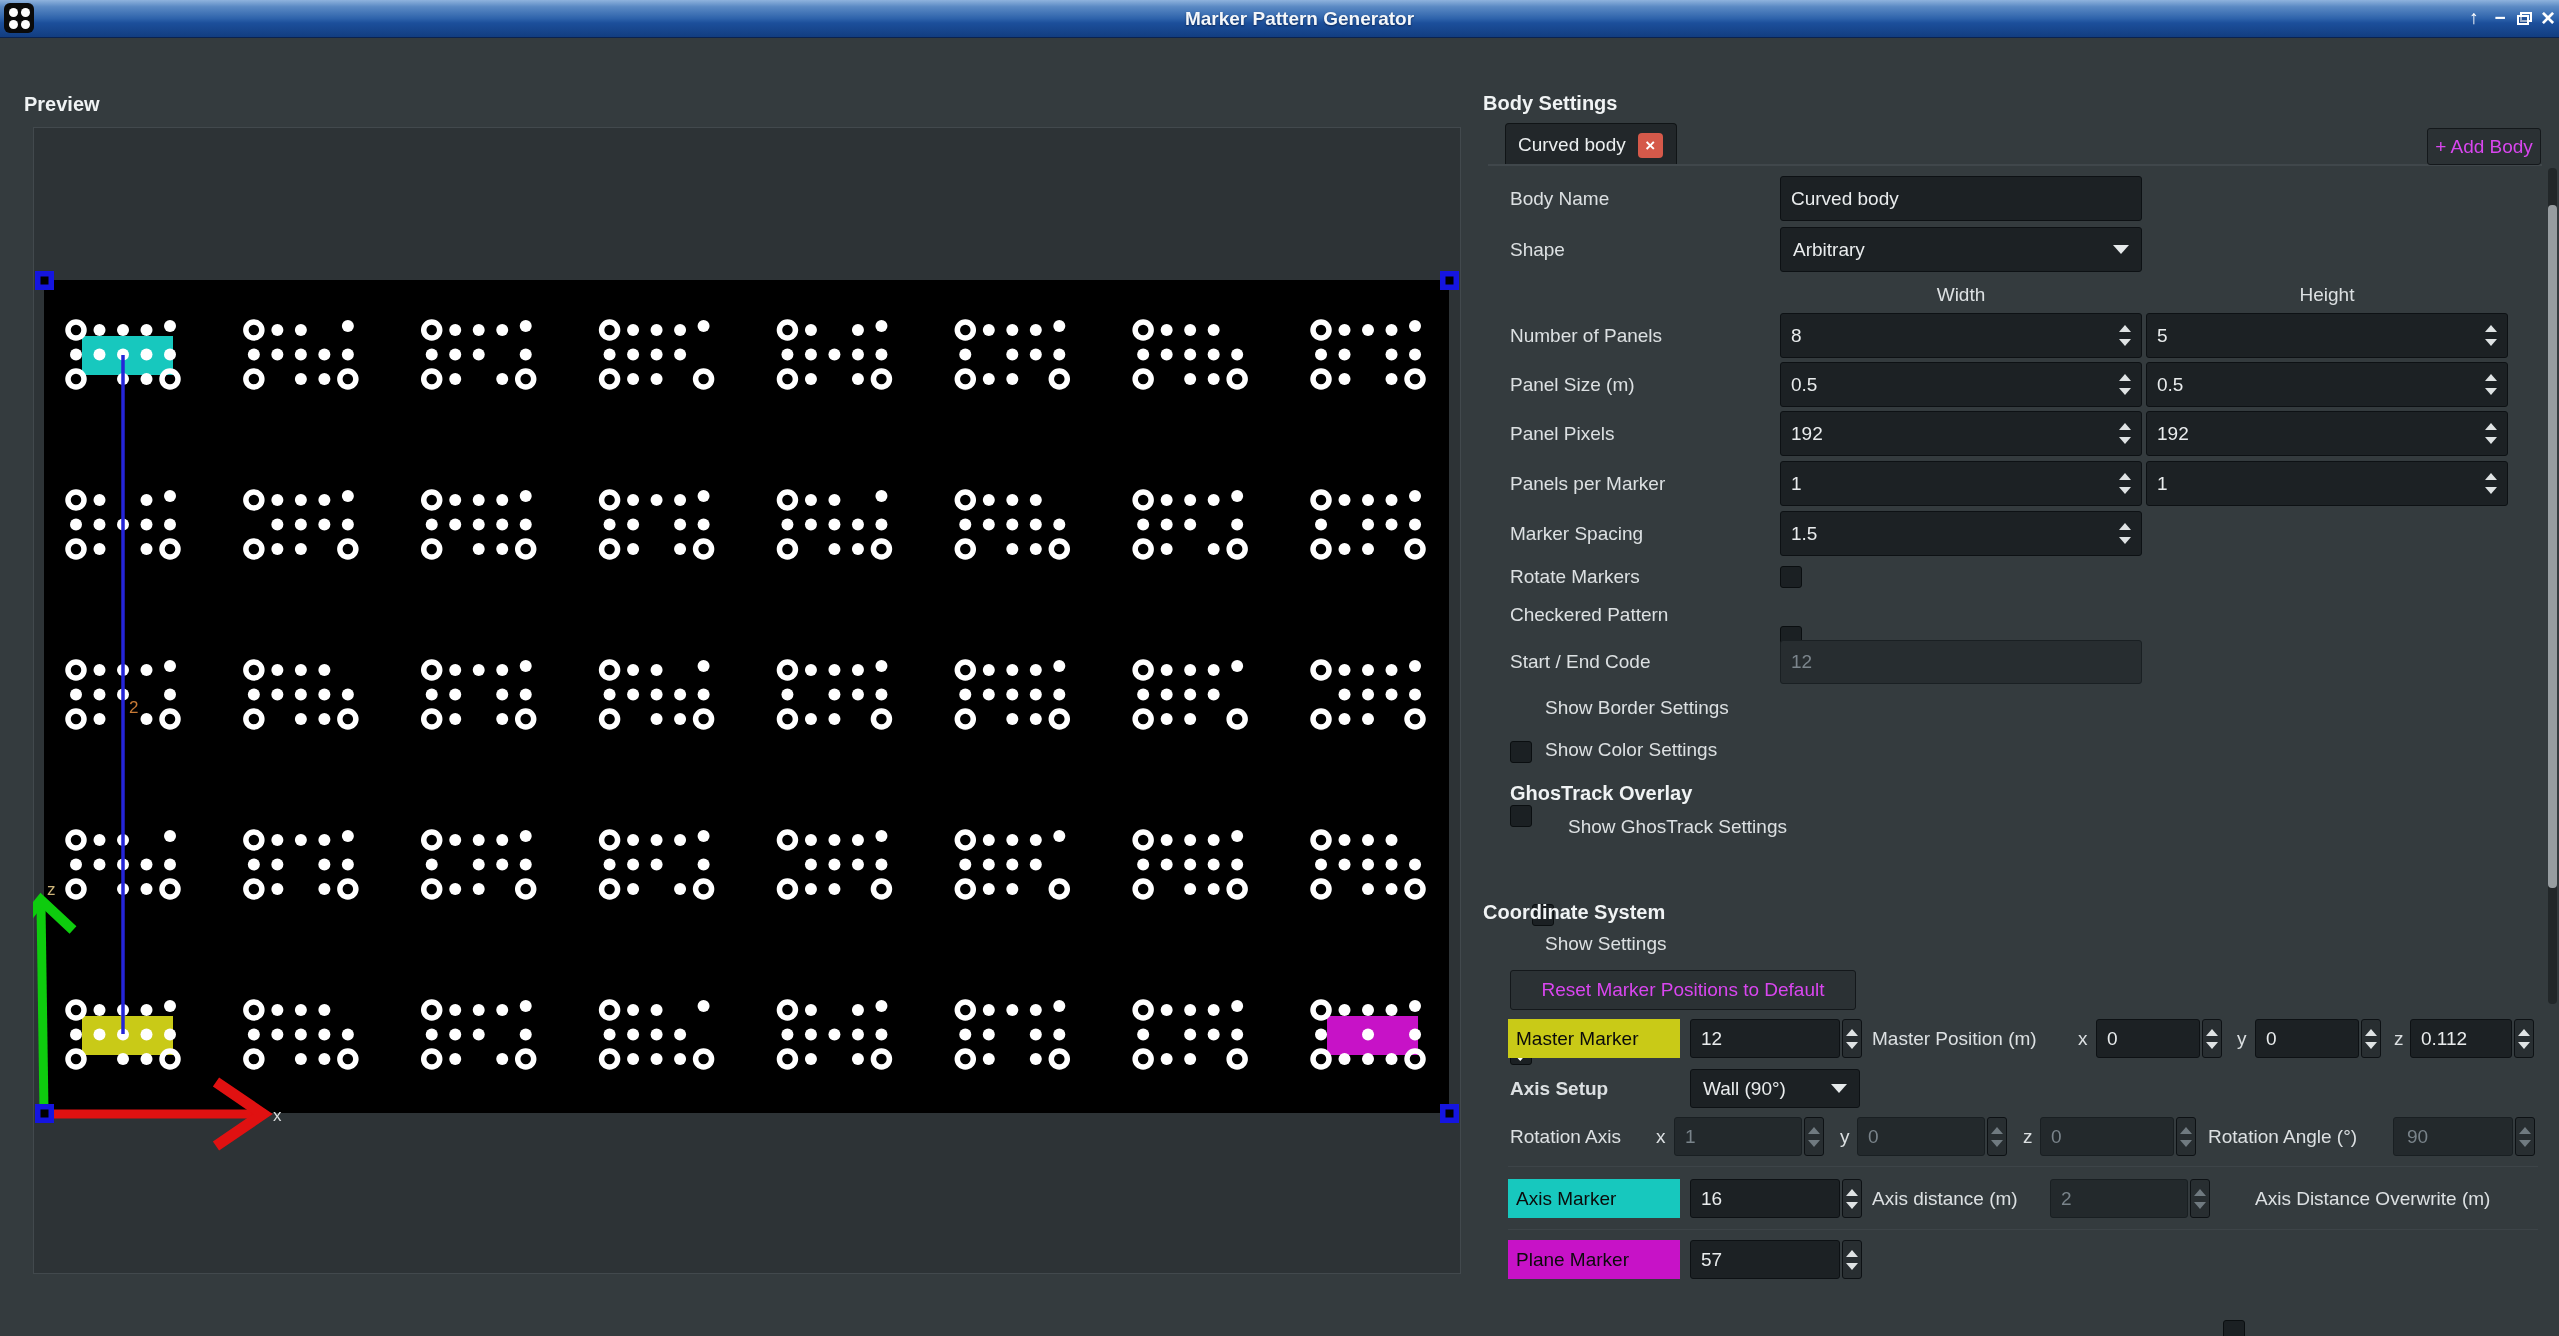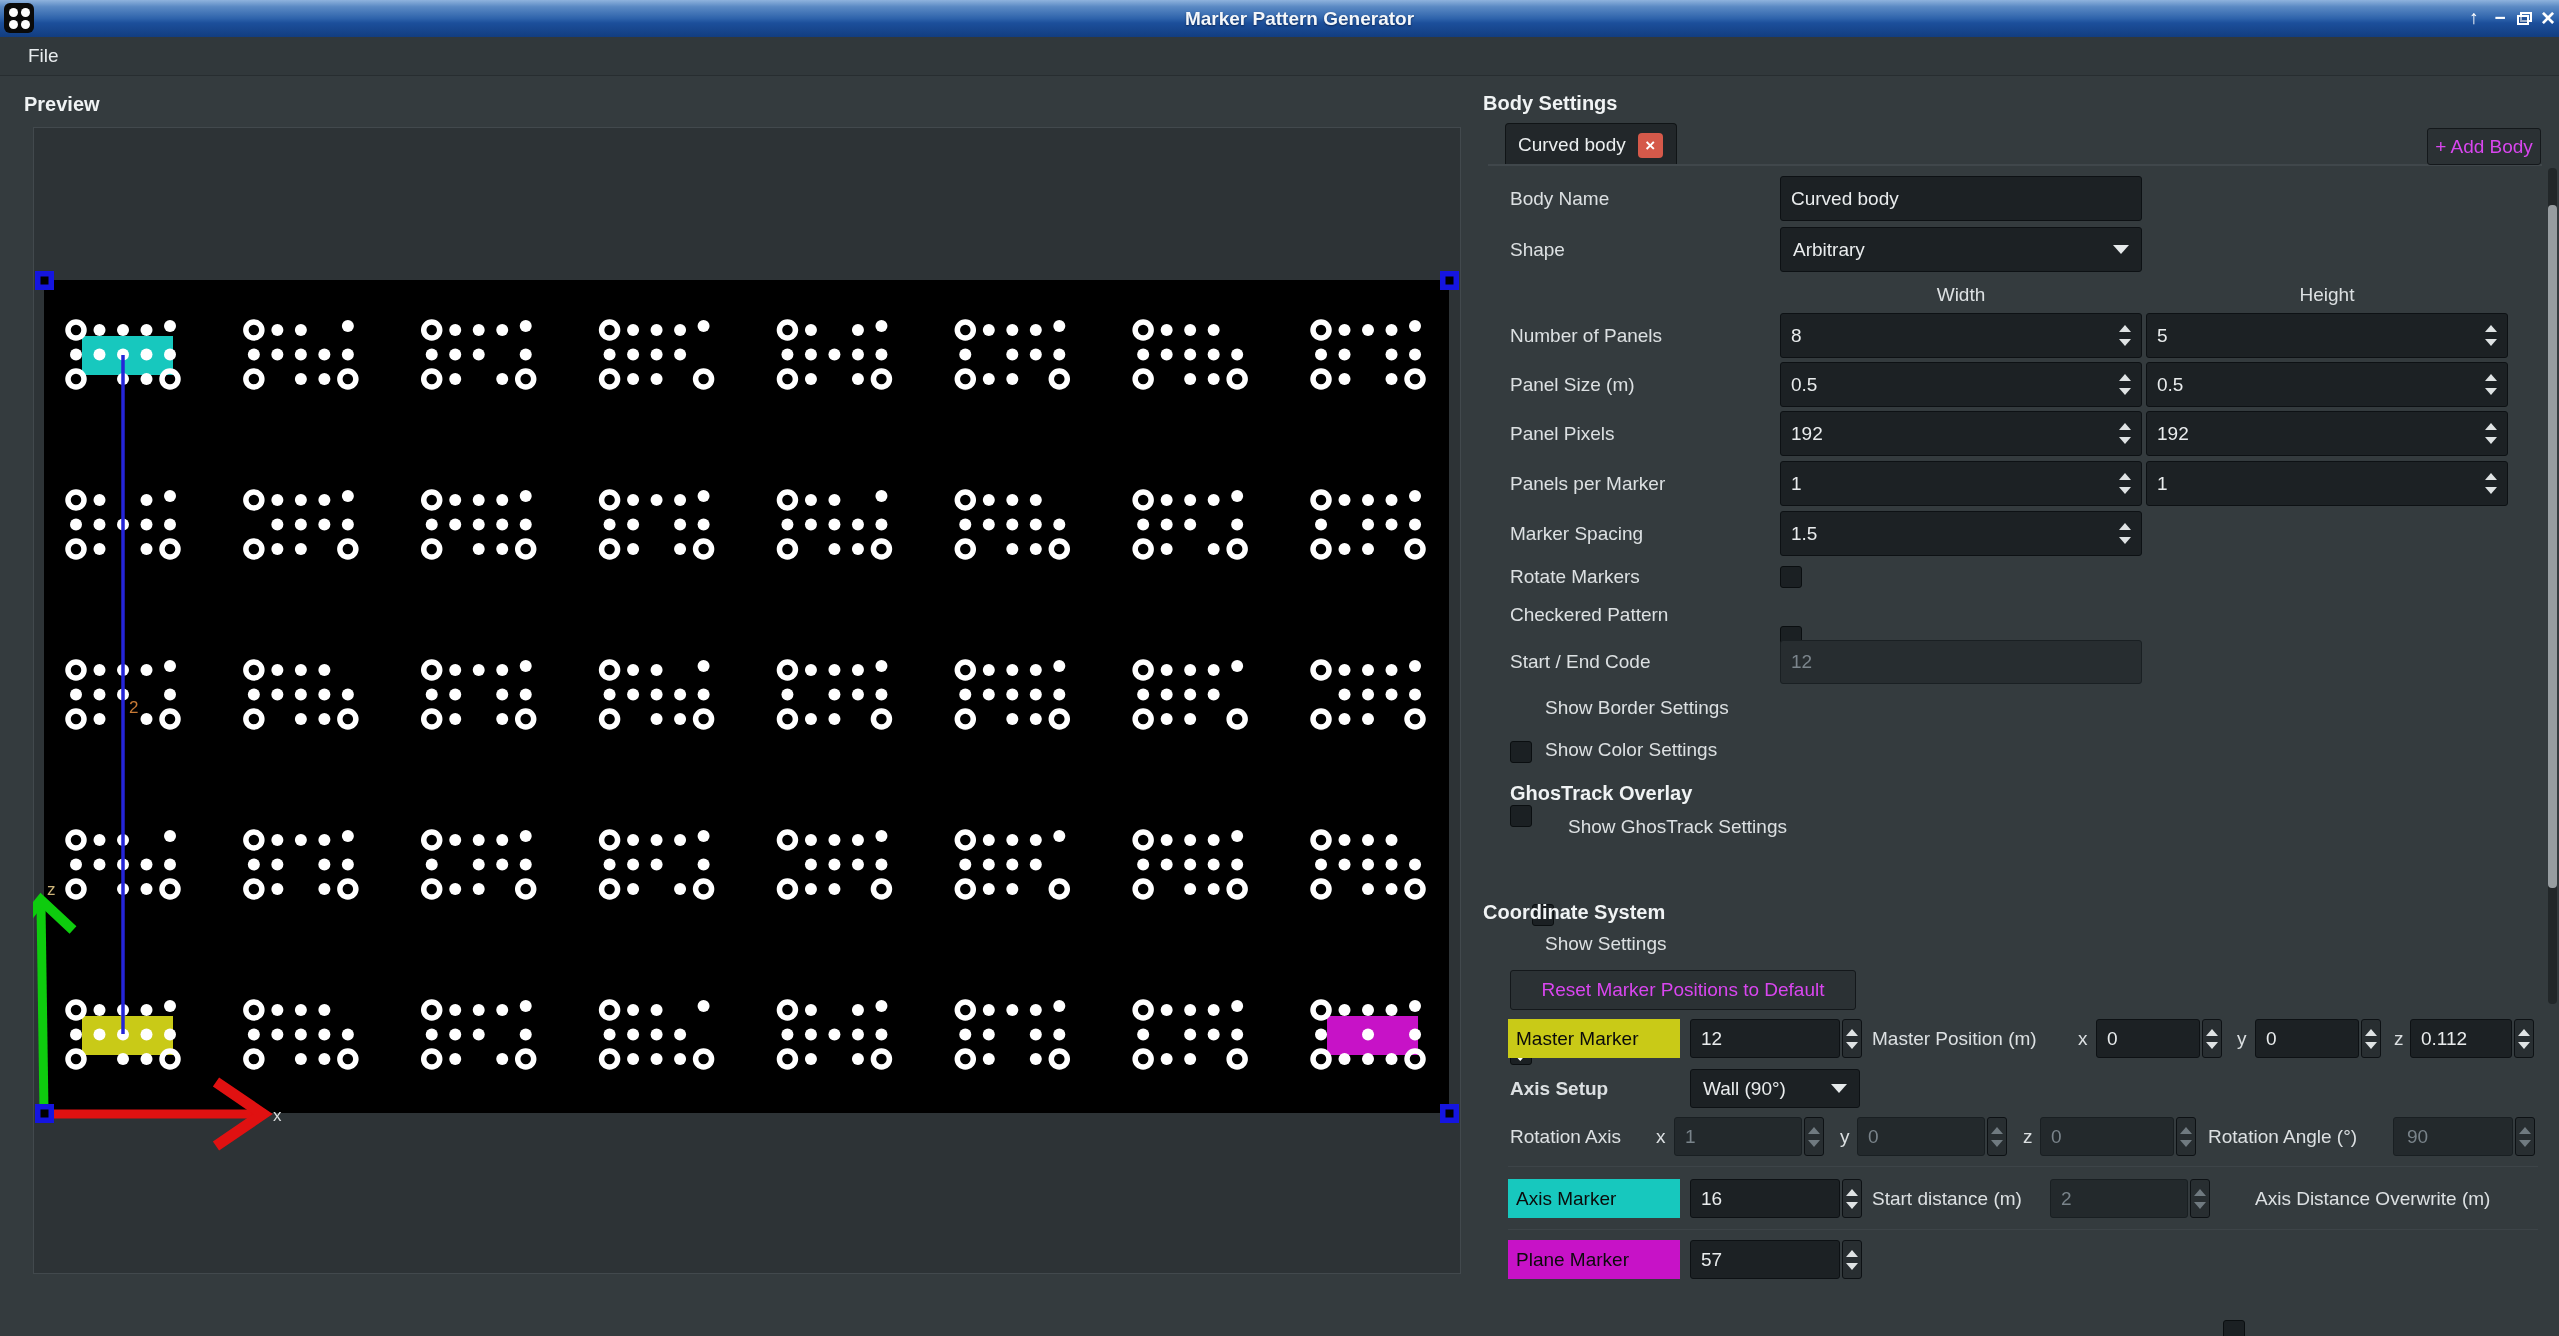--- a/index.html
+++ b/index.html
@@ -96,23 +96,20 @@
       <span class="restore-glyph">
           <span class="b b1"></span>
           <span class="b b2"></span>
         </span>
     </div>
     <div class="abs winbtn" style="left:2536px;font-size:24px;">
         <span>×</span>
       </div>
   </div>
 
-  <div class="abs menubar">
-    <div class="abs menu-item">File</div>
-  </div>
 
   <div class="abs heading" style="left:24px;top:93px;">Preview</div>
   <div class="abs preview-box"></div>
   <svg id="preview-svg" width="1428" height="1147">
       <rect x="11" y="153" width="1405" height="833" fill="#000000"></rect>
       <g>
         <rect x="49" y="209" width="91" height="39" fill="#17c8be"></rect>
         <circle cx="43" cy="203" r="8" fill="none" stroke="#ffffff" stroke-width="5.5"></circle>
         <circle cx="43" cy="252" r="8" fill="none" stroke="#ffffff" stroke-width="5.5"></circle>
         <circle cx="137" cy="252" r="8" fill="none" stroke="#ffffff" stroke-width="5.5"></circle>
@@ -868,21 +865,21 @@
   <div class="abs divider" style="left:1508px;top:1166px;width:1030px;"></div>
 
   <div class="abs chip" style="left:1508px;top:1179px;width:172px;height:39px;background:#17c8be;">Axis Marker</div>
   <div class="abs field" style="left:1690px;top:1179px;width:150px;height:39px;">
       <span class="val">16</span>
     </div>
   <div class="abs spinbtn" style="left:1842px;top:1179px;width:20px;height:39px;">
       <span class="tri-up"></span>
       <span class="tri-down"></span>
     </div>
-  <div class="abs lbl" style="left:1872px;top:1179px;height:39px;display:flex;align-items:center;">Start distance (m)</div>
+  <div class="abs lbl" style="left:1872px;top:1179px;height:39px;display:flex;align-items:center;">Axis distance (m)</div>
   <div class="abs field disabled" style="left:2050px;top:1179px;width:138px;height:39px;">
       <span class="val">2</span>
     </div>
   <div class="abs spinbtn gray" style="left:2190px;top:1179px;width:20px;height:39px;">
       <span class="tri-up"></span>
       <span class="tri-down"></span>
     </div>
   <div class="abs checkbox" style="left:2223px;top:1188px;"></div>
   <div class="abs lbl" style="left:2255px;top:1179px;height:39px;display:flex;align-items:center;">Axis Distance Overwrite (m)</div>
 

